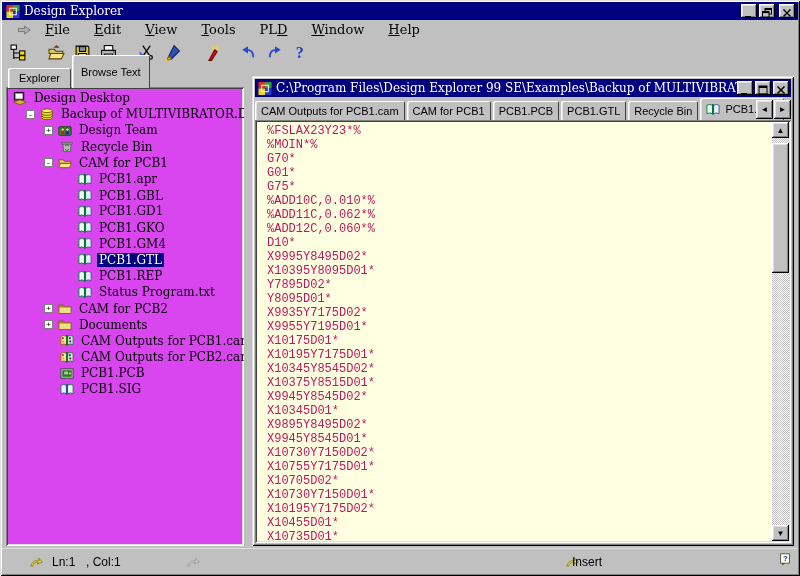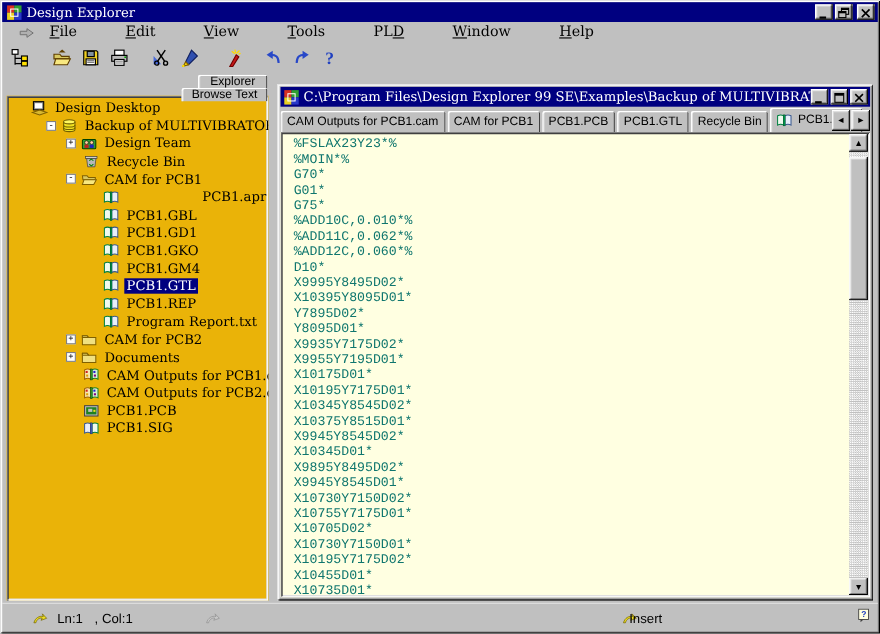--- a/index.html
+++ b/index.html
@@ -24,27 +24,27 @@
   .menu-item{margin-right:24px;white-space:nowrap;cursor:default;}
   .menu-item u{text-decoration:underline;}
   
   .toolbar{height:26px;display:flex;align-items:center;padding-left:4px;flex:0 0 auto;}
   .tool-btn{width:24px;height:22px;display:flex;align-items:center;justify-content:center;margin-right:2px;}
   .tool-btn svg{width:17px;height:17px;}
   .tgap{margin-left:12px;}
   
   .workarea{flex:1;display:flex;padding:3px 4px 2px 4px;gap:8px;min-height:0;}
   .left-panel{width:238px;display:flex;flex-direction:column;flex:0 0 auto;}
-  .tab-row{height:20px;display:flex;align-items:flex-end;padding-left:2px;font:11px "Liberation Sans",sans-serif;position:relative;z-index:2;flex-direction:column;}
+  .tab-row{height:20px;display:flex;align-items:flex-end;padding-left:2px;font:11px "Liberation Sans",sans-serif;position:relative;z-index:2;}
   .tab{height:33px;padding:0 9px;display:flex;align-items:center;background:#c0c0c0;
        box-shadow:inset 1px 1px #fff, inset -1px 0 #404040, inset 2px 0 #dfdfdf;
        border-top-left-radius:2px;border-top-right-radius:2px;margin-right:1px;white-space:nowrap;}
   .tab.active{height:20px;z-index:3;position:relative;padding:0 11px;}
-  .tree{flex:1;background:#eab308;overflow:hidden;padding-top:3px;font:12px "DejaVu Serif",serif;position:relative;margin-top:-1px;
-        box-shadow:inset 1px 1px #808080, inset -1px -1px #fff, inset 2px 2px #404040, inset -2px -2px #dfdfdf;padding-left:16px;}
+  .tree{flex:1;background:#d946ef;overflow:hidden;padding-top:3px;font:12px "DejaVu Serif",serif;position:relative;margin-top:-1px;
+        box-shadow:inset 1px 1px #808080, inset -1px -1px #fff, inset 2px 2px #404040, inset -2px -2px #dfdfdf;}
   .tree-row{height:16.2px;display:flex;align-items:center;white-space:nowrap;}
   .expand{width:9px;height:9px;flex:0 0 auto;background:#fff;border:1px solid #808080;
           font:8px/7px "Liberation Mono",monospace;text-align:center;color:#000;margin-right:4px;}
   .ticon16{width:16px;height:15px;flex:0 0 auto;margin-right:4px;}
   .tlabel{padding:0 2px;}
   .tlabel.sel{background:#000080;color:#fff;}
   
   .doc-window{flex:1;display:flex;flex-direction:column;background:#c0c0c0;margin-top:8px;padding:3px;min-width:0;
       box-shadow:inset 1px 1px #dfdfdf, inset -1px -1px #000, inset 2px 2px #fff, inset -2px -2px #808080;}
   .doc-titlebar{height:18px;background:#000080;display:flex;align-items:center;padding:0 2px;flex:0 0 auto;}
@@ -54,21 +54,21 @@
   .dtab{height:19px;padding:0 6px;display:flex;align-items:center;background:#c0c0c0;
         box-shadow:inset 1px 1px #fff, inset -1px 0 #404040, inset 2px 0 #dfdfdf;
         border-top-left-radius:2px;border-top-right-radius:2px;margin-right:2px;white-space:nowrap;overflow:hidden;flex:0 0 auto;}
   .dtab.active{height:22px;z-index:2;padding:0 5px;}
   .dtab.active .ticon16{margin-right:4px;}
   .tabscroll{position:absolute;right:0;bottom:1px;display:flex;gap:1px;z-index:4;background:#c0c0c0;}
   .tabscroll .sbtn{width:17px;height:19px;display:flex;align-items:center;justify-content:center;font-size:8px;color:#000;}
   .doc-content{flex:1;display:flex;background:#ffffe1;min-height:0;
         box-shadow:inset 1px 1px #808080, inset -1px -1px #fff, inset 2px 2px #404040, inset -2px -2px #dfdfdf;
         padding:2px;}
-  .gerber{flex:1;padding:2px 0 0 10px;font:12px/14px "Liberation Mono",monospace;color:#0f766e;white-space:pre;overflow:hidden;}
+  .gerber{flex:1;padding:2px 0 0 10px;font:12px/14px "Liberation Mono",monospace;color:#be185d;white-space:pre;overflow:hidden;}
   .vscroll{width:17px;flex:0 0 auto;display:flex;flex-direction:column;
      background-image:conic-gradient(#fff 25%, #c0c0c0 0 50%, #fff 0 75%, #c0c0c0 0);background-size:2px 2px;}
   .vscroll .sbtn{width:17px;height:16px;display:flex;align-items:center;justify-content:center;font-size:8px;color:#000;flex:0 0 auto;}
   .vthumb{height:130px;margin-top:5px;flex:0 0 auto;}
   .vtrack{flex:1;}
   
   .statusbar{height:26px;position:relative;font:12px "Liberation Sans",sans-serif;flex:0 0 auto;border-top:1px solid #dfdfdf;}
   .statusbar .sitem{position:absolute;top:6px;white-space:nowrap;}
   .statusbar svg{width:17px;height:13px;}
   .helpbox{position:absolute;right:6px;top:4px;width:15px;height:17px;}
@@ -106,21 +106,21 @@
               <path d="M2.5 2.5 L9.5 9.5 M9.5 2.5 L2.5 9.5" stroke="#000" stroke-width="1.5"></path>
             </svg></span>
         </span>
     </span>
   </div>
 
   <div class="menubar">
     <span class="menu-arrow"><svg viewBox="0 0 16 16" width="100%" height="100%" preserveAspectRatio="xMidYMid meet">
           <path d="M1 6.2 L8 6.2 L8 3.5 L14.5 8 L8 12.5 L8 9.8 L1 9.8 Z" fill="#b0b0b0" stroke="#707070"></path>
         </svg></span>
-    <span id="menu-items" style="display: flex; gap: 20px;">
+    <span id="menu-items" style="display: flex;">
         <span class="menu-item"><u>F</u>ile</span>
         <span class="menu-item"><u>E</u>dit</span>
         <span class="menu-item"><u>V</u>iew</span>
         <span class="menu-item"><u>T</u>ools</span>
         <span class="menu-item">PL<u>D</u></span>
         <span class="menu-item"><u>W</u>indow</span>
         <span class="menu-item"><u>H</u>elp</span>
       </span>
   </div>
 
@@ -243,21 +243,21 @@
             <span class="tlabel">Recycle Bin</span>
           </div>
           <div class="tree-row" style="padding-left: 38px;">
             <span class="expand">-</span>
             <span class="ticon16"><svg viewBox="0 0 16 16" width="100%" height="100%" preserveAspectRatio="xMidYMid meet">
                 <path d="M1.5 5 h4.5 l1.5 1.8 h6.5 v2.2 h-12 Z" fill="#d8c860" stroke="#806000"></path>
                 <path d="M3 9 h12 l-2.5 4.5 h-11 Z" fill="#f8e880" stroke="#806000"></path>
               </svg></span>
             <span class="tlabel">CAM for PCB1</span>
           </div>
-          <div class="tree-row" style="padding-left: 71px; justify-content: space-between;">
+          <div class="tree-row" style="padding-left: 71px;">
             <span class="ticon16"><svg viewBox="0 0 16 16" width="100%" height="100%" preserveAspectRatio="xMidYMid meet">
                 <path d="M1.5 3.5 Q4.5 1.8 7.4 3.5 L7.4 12.5 Q4.5 10.8 1.5 12.5 Z" fill="#effaef" stroke="#008040"></path>
                 <path d="M14.5 3.5 Q11.5 1.8 8.6 3.5 L8.6 12.5 Q11.5 10.8 14.5 12.5 Z" fill="#e8eefa" stroke="#3a5a90"></path>
                 <rect x="7.2" y="2.6" width="1.6" height="10.6" fill="#00a050" stroke="#005028" stroke-width="0.5"></rect>
               </svg></span>
             <span class="tlabel">PCB1.apr</span>
           </div>
           <div class="tree-row" style="padding-left: 71px; align-items: flex-end;">
             <span class="ticon16"><svg viewBox="0 0 16 16" width="100%" height="100%" preserveAspectRatio="xMidYMid meet">
                 <path d="M1.5 3.5 Q4.5 1.8 7.4 3.5 L7.4 12.5 Q4.5 10.8 1.5 12.5 Z" fill="#effaef" stroke="#008040"></path>
@@ -305,21 +305,21 @@
                 <rect x="7.2" y="2.6" width="1.6" height="10.6" fill="#00a050" stroke="#005028" stroke-width="0.5"></rect>
               </svg></span>
             <span class="tlabel">PCB1.REP</span>
           </div>
           <div class="tree-row" style="padding-left: 71px;">
             <span class="ticon16"><svg viewBox="0 0 16 16" width="100%" height="100%" preserveAspectRatio="xMidYMid meet">
                 <path d="M1.5 3.5 Q4.5 1.8 7.4 3.5 L7.4 12.5 Q4.5 10.8 1.5 12.5 Z" fill="#effaef" stroke="#008040"></path>
                 <path d="M14.5 3.5 Q11.5 1.8 8.6 3.5 L8.6 12.5 Q11.5 10.8 14.5 12.5 Z" fill="#e8eefa" stroke="#3a5a90"></path>
                 <rect x="7.2" y="2.6" width="1.6" height="10.6" fill="#00a050" stroke="#005028" stroke-width="0.5"></rect>
               </svg></span>
-            <span class="tlabel">Program Report.txt</span>
+            <span class="tlabel">Status Program.txt</span>
           </div>
           <div class="tree-row" style="padding-left: 38px;">
             <span class="expand">+</span>
             <span class="ticon16"><svg viewBox="0 0 16 16" width="100%" height="100%" preserveAspectRatio="xMidYMid meet">
                 <path d="M1.5 4.5 h4.5 l1.5 1.8 h7 v7 h-13 Z" fill="#f0e080" stroke="#806000"></path>
                 <path d="M1.5 4.5 h4.5 l1.5 1.8 h-6 Z" fill="#d8c860" stroke="#806000"></path>
               </svg></span>
             <span class="tlabel">CAM for PCB2</span>
           </div>
           <div class="tree-row" style="padding-left: 38px;">

